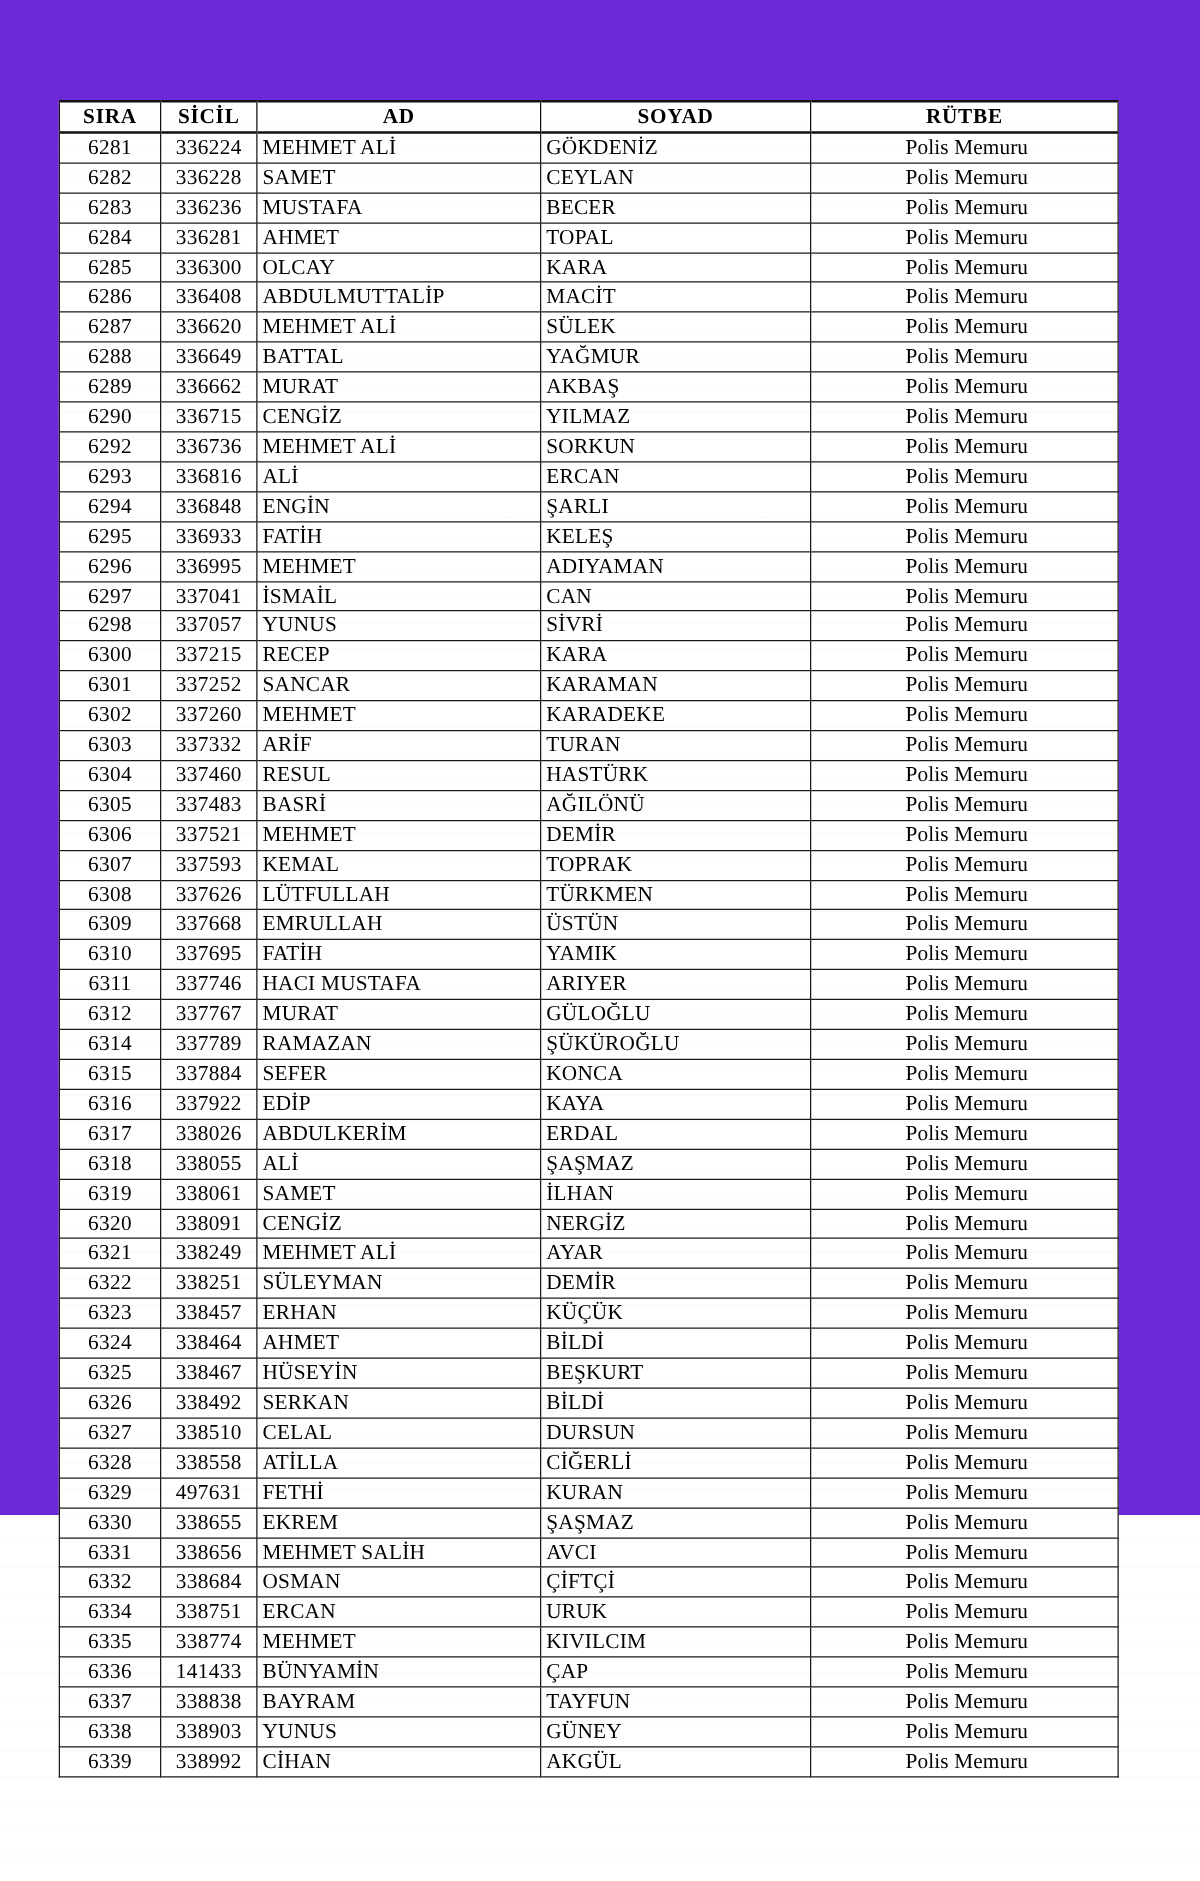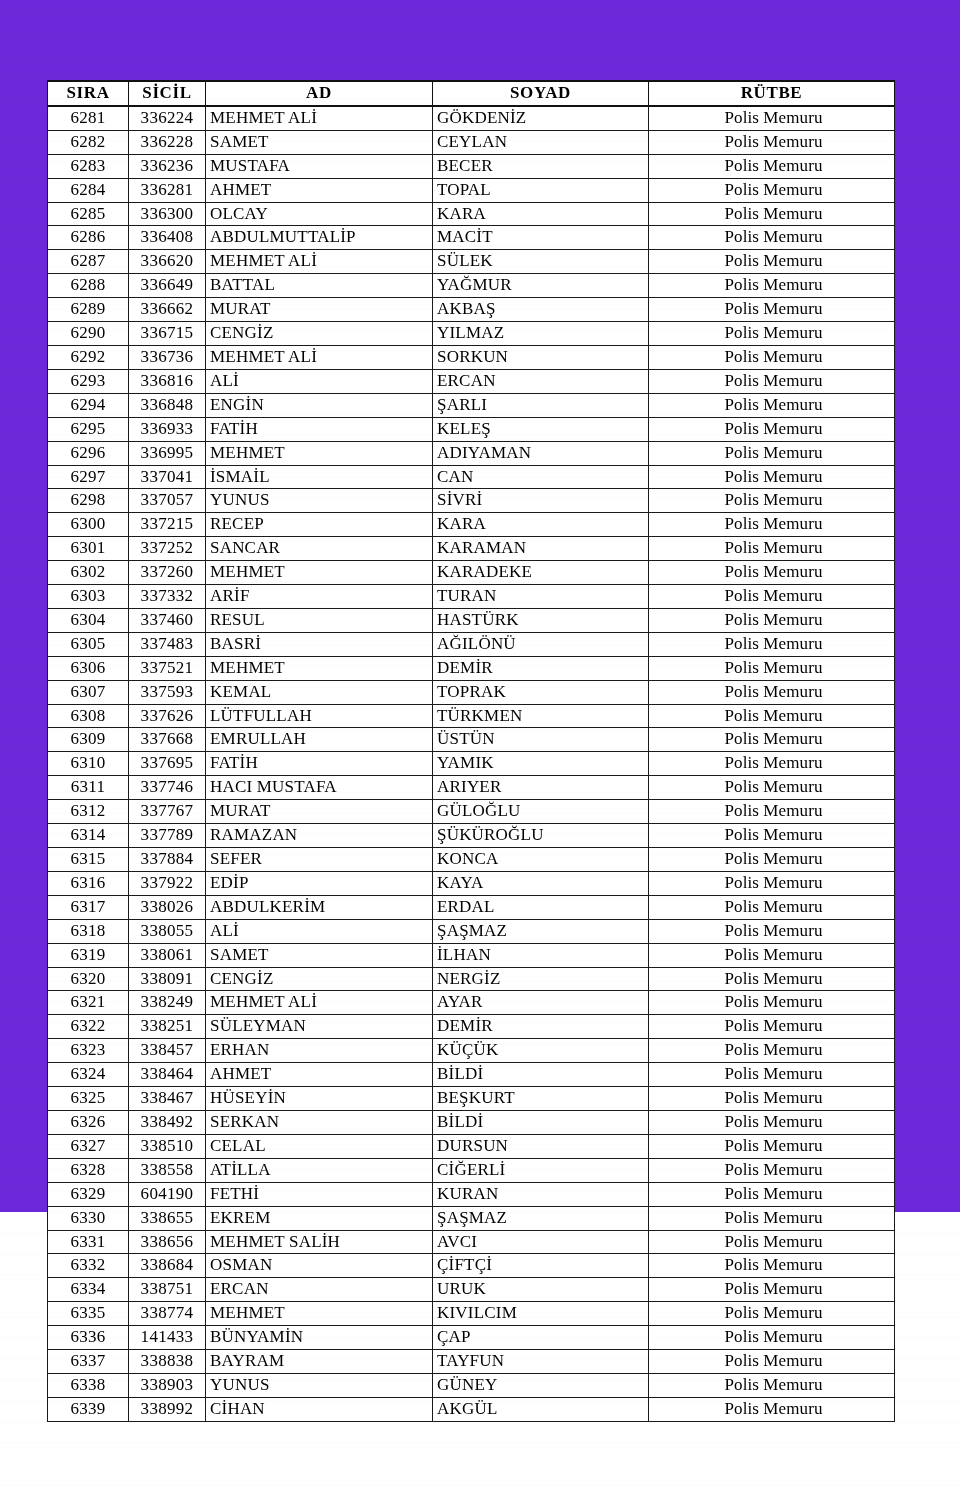--- a/index.html
+++ b/index.html
@@ -419,21 +419,21 @@
         </tr>
         <tr>
           <td class="num">6328</td>
           <td class="num">338558</td>
           <td class="txt">ATİLLA</td>
           <td class="txt">CİĞERLİ</td>
           <td class="rank">Polis Memuru</td>
         </tr>
         <tr>
           <td class="num">6329</td>
-          <td class="num">604190</td>
+          <td class="num">497631</td>
           <td class="txt">FETHİ</td>
           <td class="txt">KURAN</td>
           <td class="rank">Polis Memuru</td>
         </tr>
         <tr>
           <td class="num">6330</td>
           <td class="num">338655</td>
           <td class="txt">EKREM</td>
           <td class="txt">ŞAŞMAZ</td>
           <td class="rank">Polis Memuru</td>

